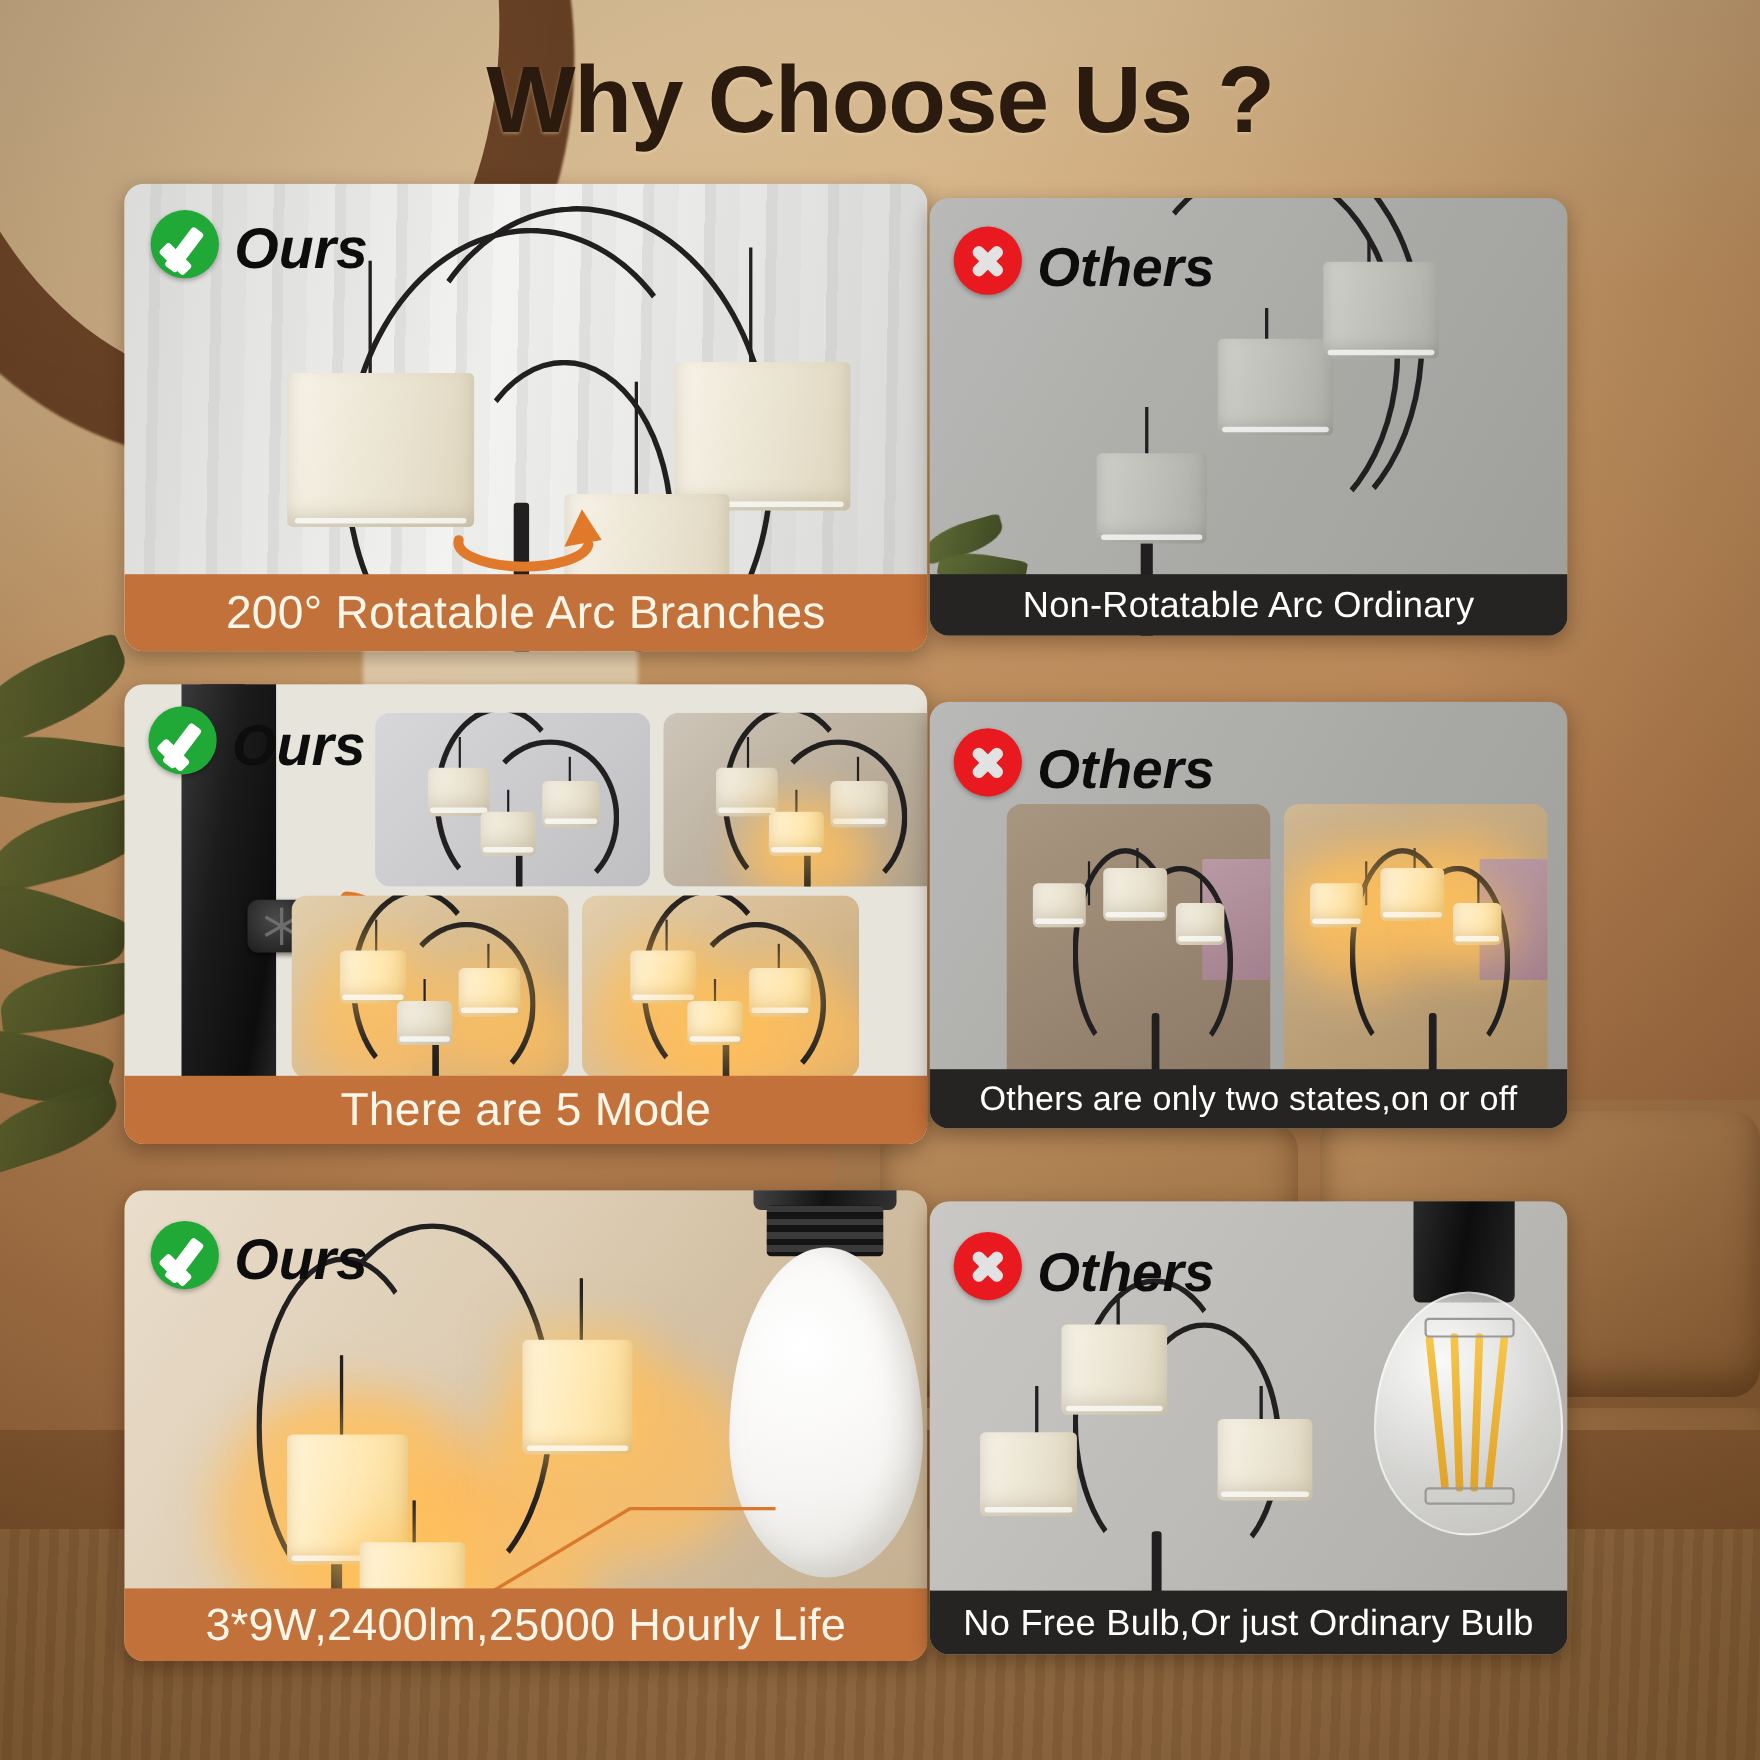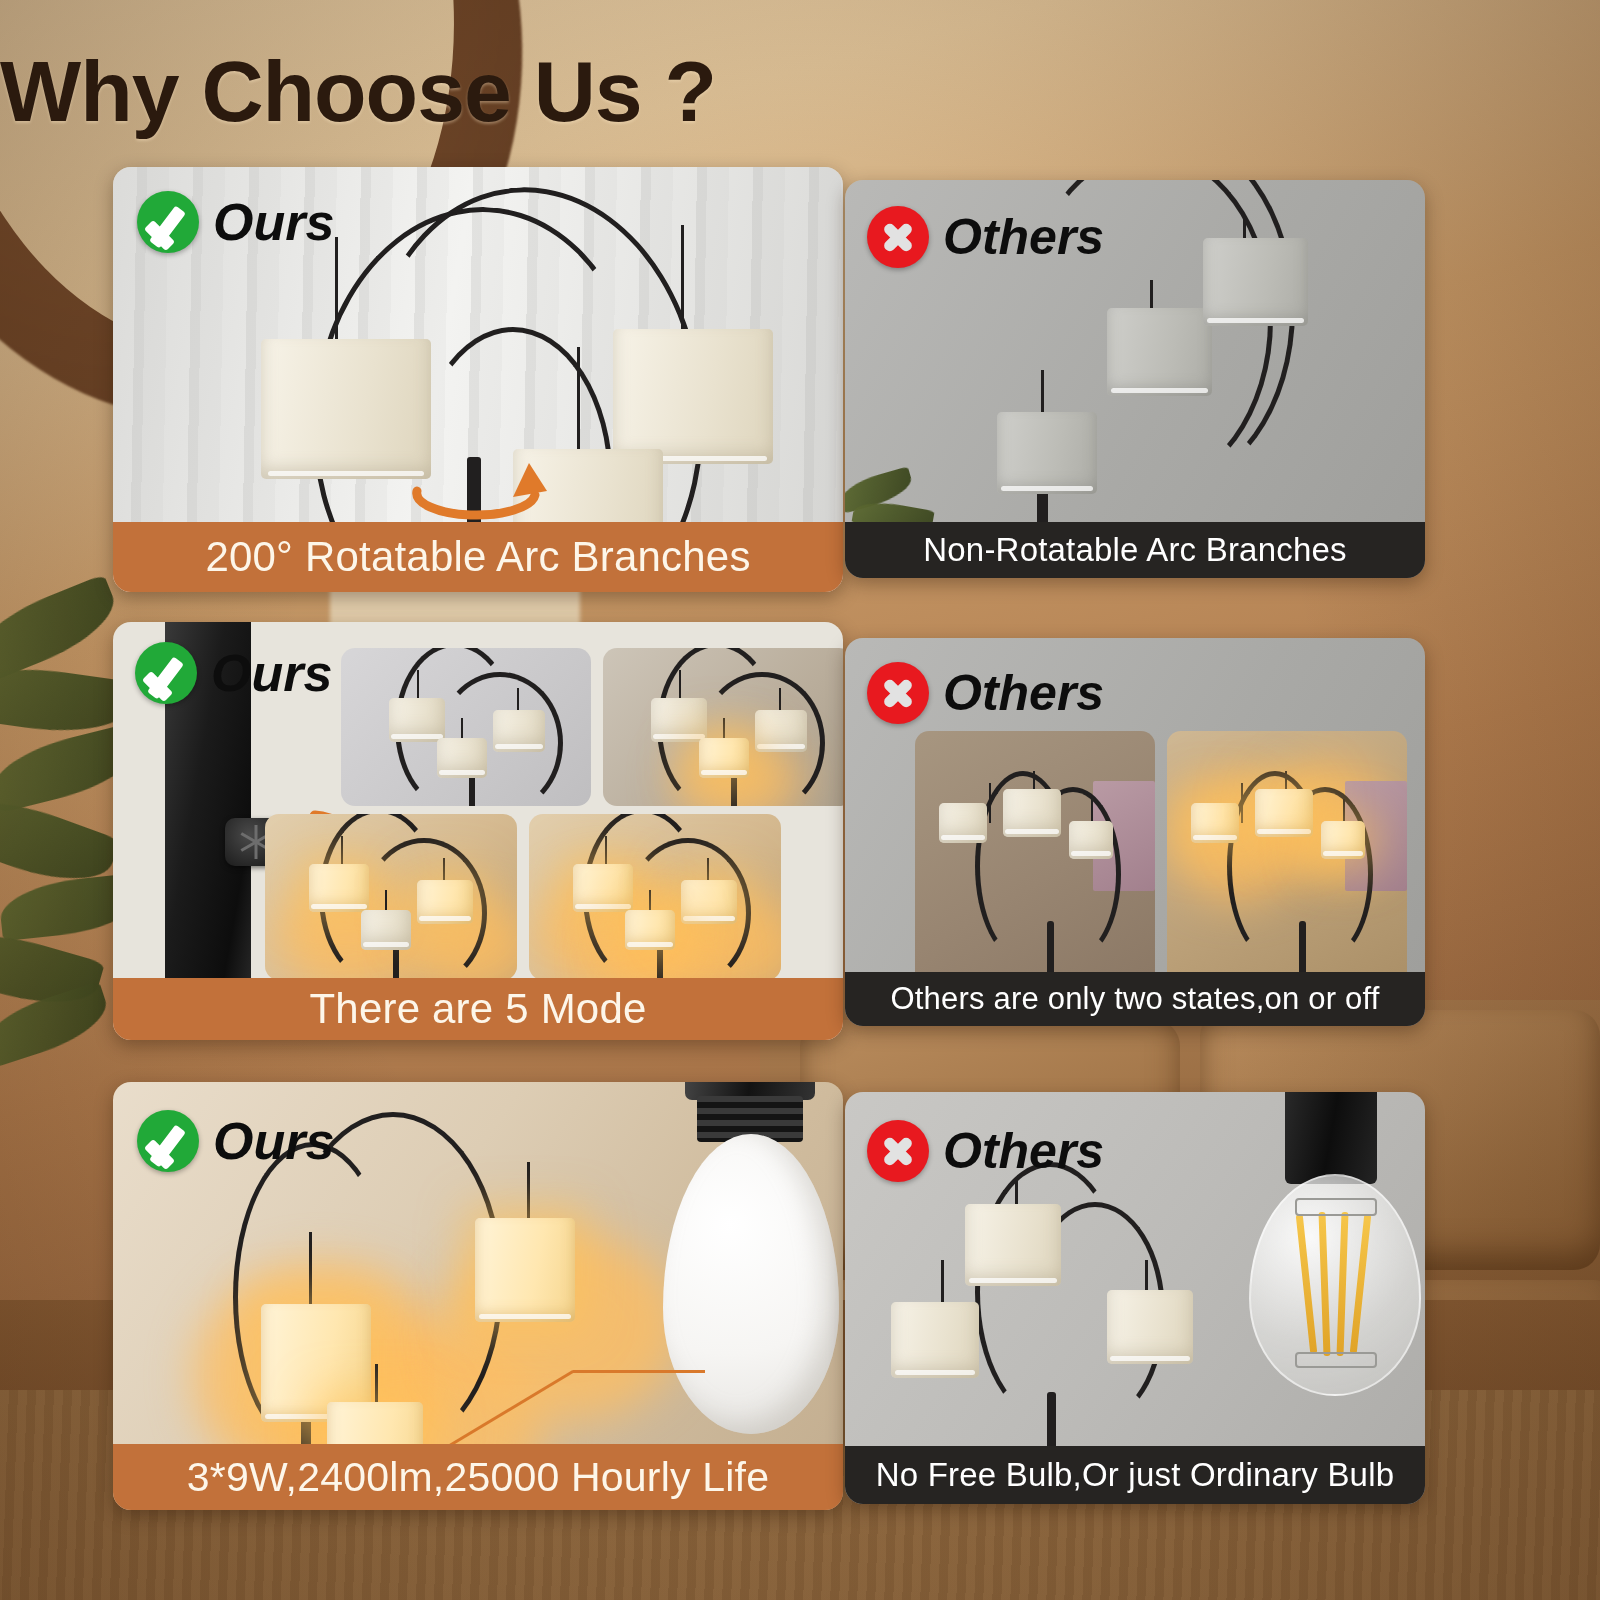--- a/index.html
+++ b/index.html
@@ -42,21 +42,21 @@
   .card{position:absolute;border-radius:18px;overflow:hidden;
     box-shadow:0 6px 18px rgba(40,20,5,.35);}
   .card .photo{position:absolute;left:0;top:0;right:0;bottom:0;overflow:hidden;}
   .caption{position:absolute;left:0;right:0;bottom:0;display:flex;
     align-items:center;justify-content:center;text-align:center;
     letter-spacing:.2px;white-space:nowrap;}
   .cap-ours{background:#c2713a;color:#fdf6e9;}
   .cap-others{background:#262422;color:#ffffff;}
 
   
-  .badge-row{position:absolute;display:flex;align-items:center;gap:14px;z-index:6;}
+  .badge-row{position:absolute;display:flex;align-items:flex-end;gap:14px;z-index:6;}
   .badge{width:62px;height:62px;border-radius:50%;position:relative;flex:none;
     box-shadow:0 2px 5px rgba(0,0,0,.3);}
   .badge.ok{background:#21a938;}
   .badge.no{background:#e8191f;}
   .badge.ok::before{content:"";position:absolute;left:16px;top:29px;width:13px;height:31px;
     background:#fff;border-radius:3px;transform:rotate(-45deg);}
   .badge.ok::after{content:"";position:absolute;left:24px;top:14px;width:13px;height:44px;
     background:#fff;border-radius:3px;transform:rotate(37deg);}
   .badge.no::before,.badge.no::after{content:"";position:absolute;left:14px;top:26px;
     width:34px;height:11px;background:#e2e2e2;border-radius:5px;}
@@ -155,21 +155,21 @@
     <div class="sofa-cushion" style="left:40px;top:20px;width:380px;height:250px;"></div>
     <div class="sofa-cushion" style="left:440px;top:10px;width:400px;height:260px;"></div>
     <div class="sofa-cushion" style="left:20px;top:280px;width:840px;height:180px;"></div>
   </div>
 
   <div class="bg-floor"></div>
   <div class="bg-rug"></div>
   <div class="bg-vign"></div>
 </div>
 
-<div style="position:absolute;left:0;top:42px;width:1600px;z-index:10;">
+<div style="position:absolute;left:0;top:42px;width:1600px;text-align:center;z-index:10;">
   <span style="font-size:86px;font-weight:bold;color:#2b1a0e;letter-spacing:-1px;
                font-family:'Liberation Sans',sans-serif;text-shadow:0 2px 3px rgba(255,235,200,.35);">Why Choose Us ?</span>
 </div>
 
 <div class="grid">
 
   <div class="card" style="left:113px;top:167px;width:730px;height:425px;">
     <div class="photo">
       <div class="curtain"></div>
         <div class="curtain-sh"></div>
@@ -242,21 +242,21 @@
         <div class="leaf" style="left:14px;top:38px;width:80px;height:26px;transform:rotate(10deg);"></div>
       </div>
     </div>
 
     <div class="badge-row" style="left:22px;top:26px;">
       <div class="badge no"></div>
       <span class="badge-label" style="font-size:50px;">Others</span>
     </div>
 
     <div class="caption cap-others" style="height:56px;font-size:33px;">
-      <span>Non-Rotatable Arc Branches</span>
+      <span>Non-Rotatable Arc Ordinary</span>
     </div>
   </div>
 
   <div class="card" style="left:113px;top:622px;width:730px;height:418px;">
     <div class="photo">
       <div class="beige"></div>
       <div class="knob-pole-top"></div>
       <div class="knob-pole"></div>
       <div class="knob">
           <i></i>

